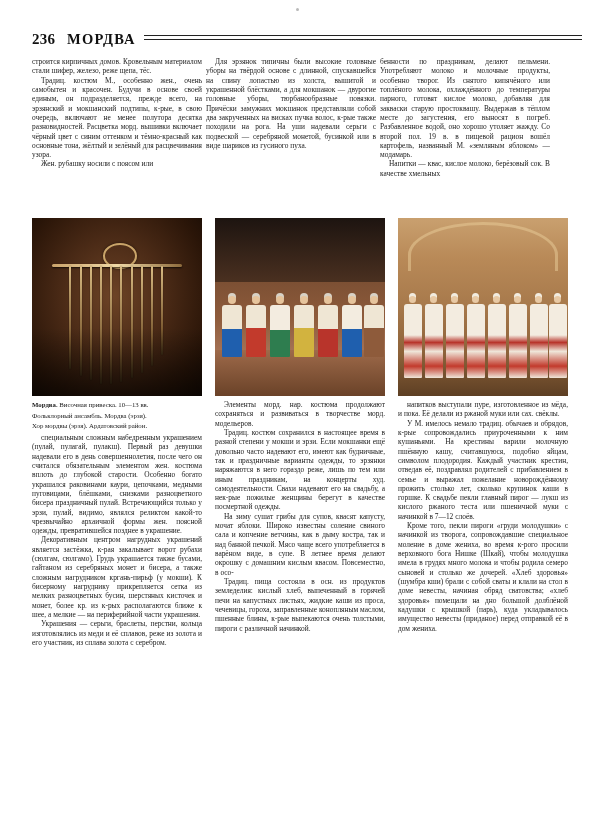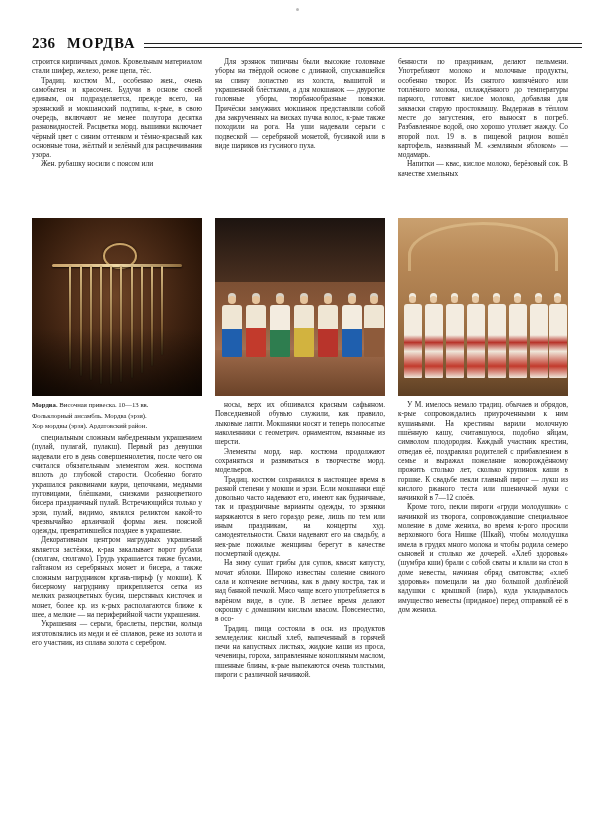--- a/index.html
+++ b/index.html
@@ -24,21 +24,21 @@
   }
 
   
   .header {
     position: absolute;
     left: 32px;
     top: 26px;
     right: 18px;
     height: 26px;
     display: flex;
-    align-items: flex-end;
+    align-items: center;
   }
   .folio {
     font-weight: bold;
     font-size: 15px;
     letter-spacing: 0.2px;
     color: #111;
   }
   .head-title {
     font-weight: bold;
     font-size: 14.5px;
@@ -67,21 +67,21 @@
     border-top: 0.9px solid #222;
   }
 
   
   .cols {
     position: absolute;
     left: 32px;
     top: 57px;
     width: 538px;
     display: flex;
-    gap: 13px;
+    gap: 4px;
   }
   .col {
     width: 170px;
     flex: 0 0 170px;
   }
   .col p {
     margin: 0;
     font-size: 7.4px;
     line-height: 9.32px;
     text-align: justify;
@@ -387,25 +387,25 @@
   </div>
 
   <div class="cols-lower">
     <div class="col">
       <div class="spacer-cap"></div>
       <p class="noind">специальным сложным набедренным украшением (пулай, пулагай, пулакш). Первый раз девушки надевали его в день совершеннолетия, после чего он считался обязательным элементом жен. костюма вплоть до глубокой старости. Особенно богато украшался раковинами каури, цепочками, медными пуговицами, блёшками, снизками разноцветного бисера праздничный пулай. Встречающийся только у эрзи, пулай, видимо, являлся реликтом какой-то чрезвычайно архаичной формы жен. поясной одежды, превратившейся позднее в украшение.</p>
       <p>Декоративным центром нагрудных украшений является застёжка, к-рая закалывает ворот рубахи (сюлгам, сюлгамо). Грудь украшается также бусами, гайтаном из серебряных монет и бисера, а также сложным нагрудником кргань-пирьф (у мокши). К бисерному нагруднику прикрепляется сетка из мелких разноцветных бусин, шерстяных кисточек и монет, более кр. из к-рых располагаются ближе к шее, а мелкие — на периферийной части украшения.</p>
       <p>Украшения — серьги, браслеты, перстни, кольца изготовлялись из меди и её сплавов, реже из золота и его участник, из сплава золота с серебром.</p>
     </div>
     <div class="col">
-      <p class="noind">носы, верх их обшивался красным сафьяном. Повседневной обувью служили, как правило, лыковые лапти. Мокшанки носят и теперь полосатые наколенники с геометрич. орнаментом, вязанные из шерсти.</p>
       <p>Элементы морд. нар. костюма продолжают сохраняться и развиваться в творчестве морд. модельеров.</p>
       <p>Традиц. костюм сохранился в настоящее время в разной степени у мокши и эрзи. Если мокшанки ещё довольно часто надевают его, имеют как будничные, так и праздничные варианты одежды, то эрзянки наряжаются в него гораздо реже, лишь по тем или иным праздникам, на концерты худ. самодеятельности. Свахи надевают его на свадьбу, а нек-рые пожилые женщины берегут в качестве посмертной одежды.</p>
       <p>На зиму сушат грибы для супов, квасят капусту, мочат яблоки. Широко известны соление свиного сала и копчение ветчины, как в дыму костра, так и над банной печкой. Мясо чаще всего употребляется в варёном виде, в супе. В летнее время делают окрошку с домашним кислым квасом. Повсеместно, в осо-</p>
       <p>Традиц. пища состояла в осн. из продуктов земледелия: кислый хлеб, выпеченный в горячей печи на капустных листьях, жидкие каши из проса, чечевицы, гороха, заправленные конопляным маслом, пшенные блины, к-рые выпекаются очень толстыми, пироги с различной начинкой.</p>
     </div>
     <div class="col">
+      <p class="noind">напитков выступали пуре, изготовленное из мёда, и пока. Её делали из ржаной муки или сах. свёклы.</p>
       <p>У М. имелось немало традиц. обычаев и обрядов, к-рые сопровождались приуроченными к ним кушаньями. На крестины варили молочную пшённую кашу, считавшуюся, подобно яйцам, символом плодородия. Каждый участник крестин, отведав её, поздравлял родителей с прибавлением в семье и выражал пожелание новорождённому прожить столько лет, сколько крупинок каши в горшке. К свадьбе пекли главный пирог — лукш из кислого ржаного теста или пшеничной муки с начинкой в 7—12 слоёв.</p>
       <p>Кроме того, пекли пироги «груди молодушки» с начинкой из творога, сопровождавшие специальное моление в доме жениха, во время к-рого просили верховного бога Нишке (Шкай), чтобы молодушка имела в грудях много молока и чтобы родила семеро сыновей и столько же дочерей. «Хлеб здоровья» (шумбра кши) брали с собой сваты и клали на стол в доме невесты, начиная обряд сватовства; «хлеб здоровья» помещали на дно большой долблёной кадушки с крышкой (парь), куда укладывалось имущество невесты (приданое) перед отправкой её в дом жениха.</p>
     </div>
   </div>
 
 </div>
 
 </body></html>

